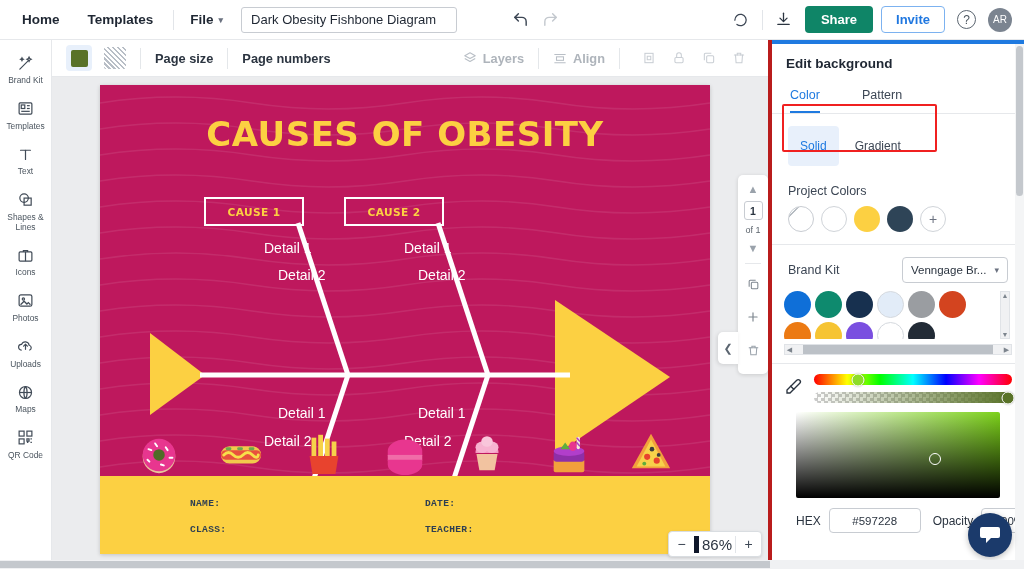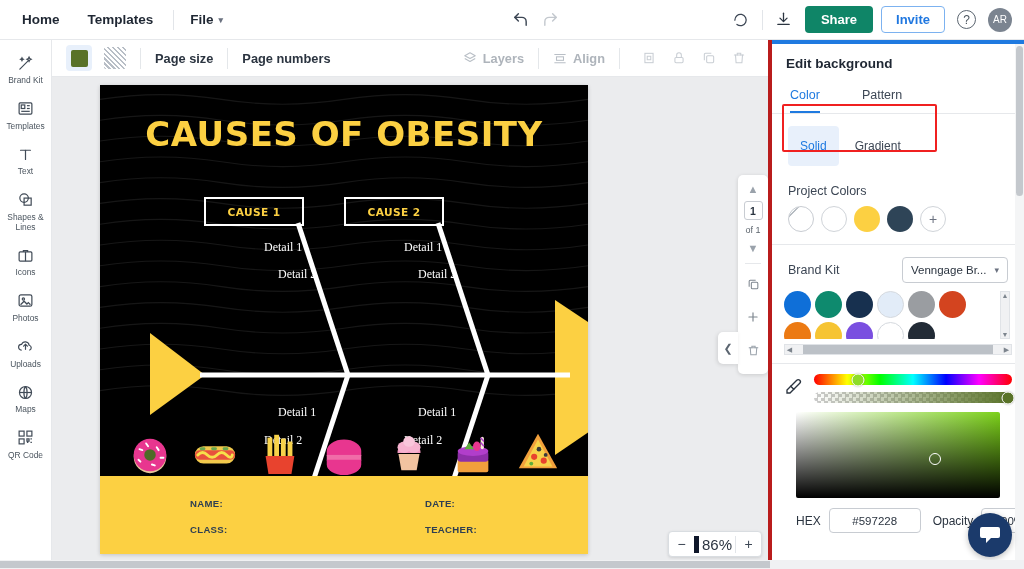--- a/index.html
+++ b/index.html
@@ -93,51 +93,51 @@
   }
   .sb-ico { color: #414b57; display: flex; align-items: center; justify-content: center; height: 20px; }
   .sb-lbl { font-size: 8.4px; color: #4a545e; text-align: center; line-height: 1.15; }
 
   
   .canvas-area {
     position: absolute; top: 77px; left: 52px; width: 716px; height: 492px;
     background: #ebecee; overflow: hidden;
   }
   .page {
-    position: absolute; left: 48px; top: 8px; width: 488px; height: 469px;
-    background: #000000; overflow: hidden; box-shadow: 0 1px 4px rgba(0,0,0,.18);
+    position: absolute; left: 48px; top: 8px; width: 610px; height: 469px;
+    background: #be185d; overflow: hidden; box-shadow: 0 1px 4px rgba(0,0,0,.18);
   }
   .waves { position: absolute; inset: 0; opacity: .085; }
   .poster-title {
     position: absolute; top: 29px; left: 0; width: 100%; text-align: center;
     font-size: 34px; font-weight: bold; color: #fcd042; letter-spacing: .5px;
     font-family: "DejaVu Sans", sans-serif;
   }
   .fish { position: absolute; left: 0; top: 0; width: 610px; height: 469px; }
   .cbox {
     position: absolute; border: 2.6px solid #fff; background: transparent;
     display: flex; align-items: center; justify-content: center;
     font-size: 10.6px; font-weight: bold; color: #fcd042; letter-spacing: .4px;
     font-family: "DejaVu Sans", sans-serif;
   }
   .dtl {
-    position: absolute; color: #fff; font-size: 12px;
-    font-family: Liberation Serif, serif; white-space: nowrap;
+    position: absolute; color: #fff; font-size: 14px;
+    font-family: Liberation Sans, sans-serif; white-space: nowrap;
   }
   .foodstrip {
     position: absolute; left: 0; bottom: 78px; width: 100%; height: 52px;
     display: flex; align-items: flex-end; justify-content: space-around; padding: 0 18px;
   }
   .food { width: 48px; height: 46px; }
   .footer-band {
     position: absolute; left: 0; bottom: 0; width: 100%; height: 78px; background: #fcd042;
   }
   .f-lbl {
     position: absolute; font-size: 9.6px; font-weight: bold; color: #2e3f52;
-    letter-spacing: .3px; font-family: Liberation Sans, sans-serif;
+    letter-spacing: .3px; font-family: Liberation Mono, monospace;
   }
 
   
   .pagerail {
     position: absolute; right: 0px; top: 98px; width: 30px;
     background: #fff; border-radius: 5px; box-shadow: 0 1px 4px rgba(0,0,0,.14);
     display: flex; flex-direction: column; align-items: center; padding: 6px 0 8px; gap: 5px;
   }
   .pr-ico { color: #9aa2ab; font-size: 11px; cursor: pointer; height: 15px; display:flex; align-items:center; }
   .pr-num {
@@ -260,20 +260,21 @@
 <div id="app">
 
   <div class="topbar">
     <div class="nav-link home">Home</div>
     <div class="nav-link">Templates</div>
     <div class="vsep"></div>
     <div class="file-menu">
       <span>File</span>
       <span class="caret">▾</span>
     </div>
+    <input class="title-input" value="Dark Obesity Fishbone Diagram" style="">
     <div class="spacer"></div>
     <div class="ticon">
       <svg width="17" height="17" viewBox="0 0 24 24" fill="none" stroke="#3c4654" stroke-width="2" stroke-linecap="round" stroke-linejoin="round">
           <polyline points="9 14 4 9 9 4"></polyline>
           <path d="M20 20v-5a6 6 0 0 0-6-6H4"></path>
         </svg>
     </div>
     <div class="ticon dim">
       <svg width="17" height="17" viewBox="0 0 24 24" fill="none" stroke="#c3c8ce" stroke-width="2" stroke-linecap="round" stroke-linejoin="round">
           <polyline points="15 14 20 9 15 4"></polyline>

